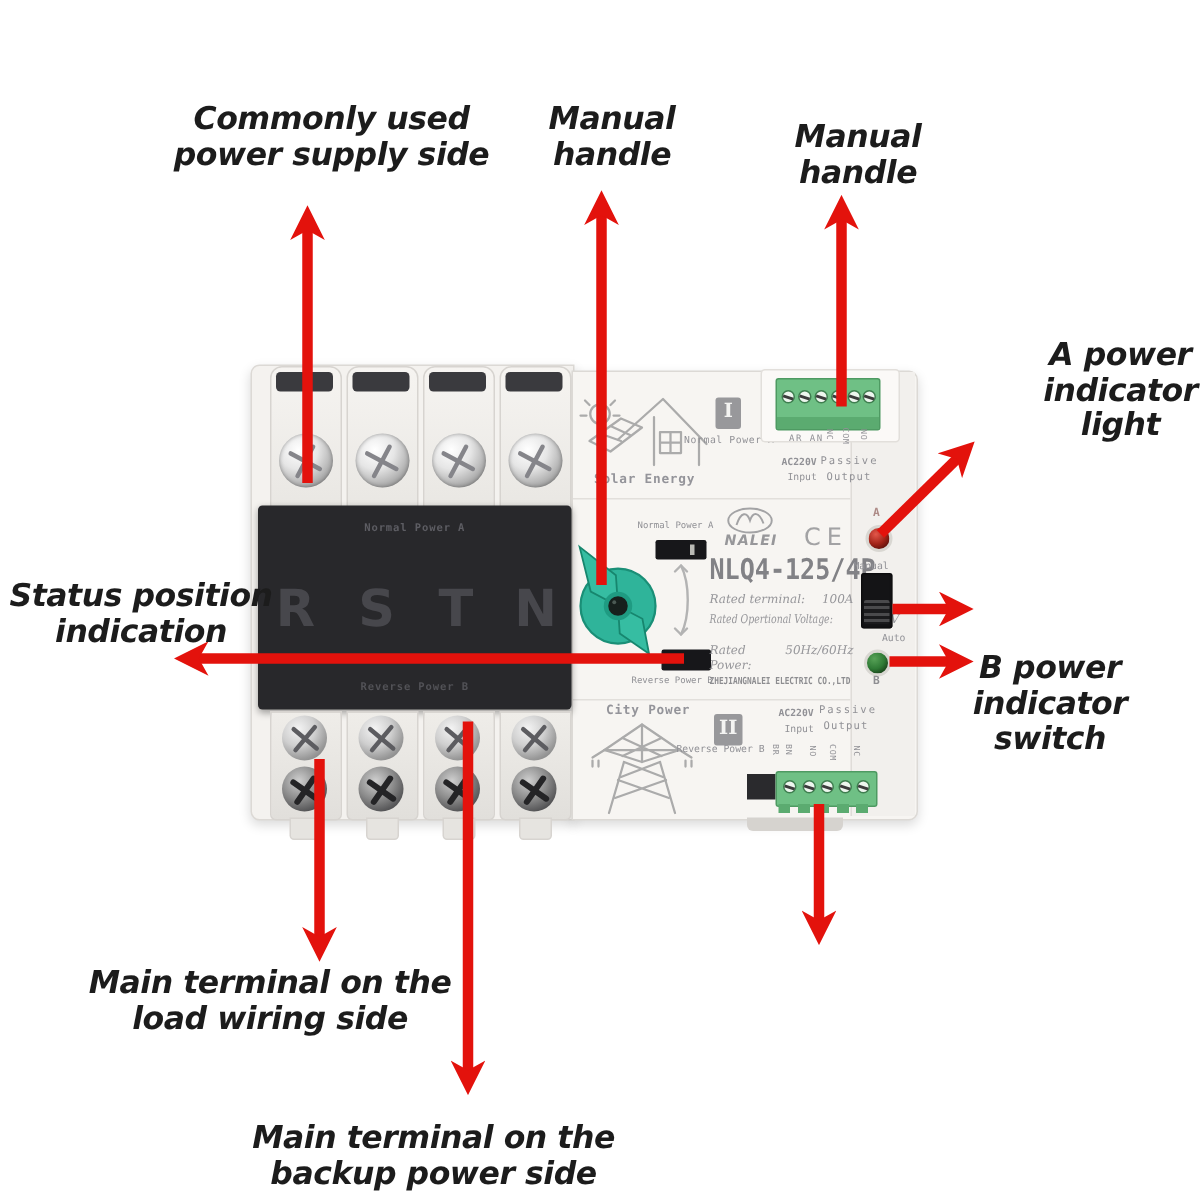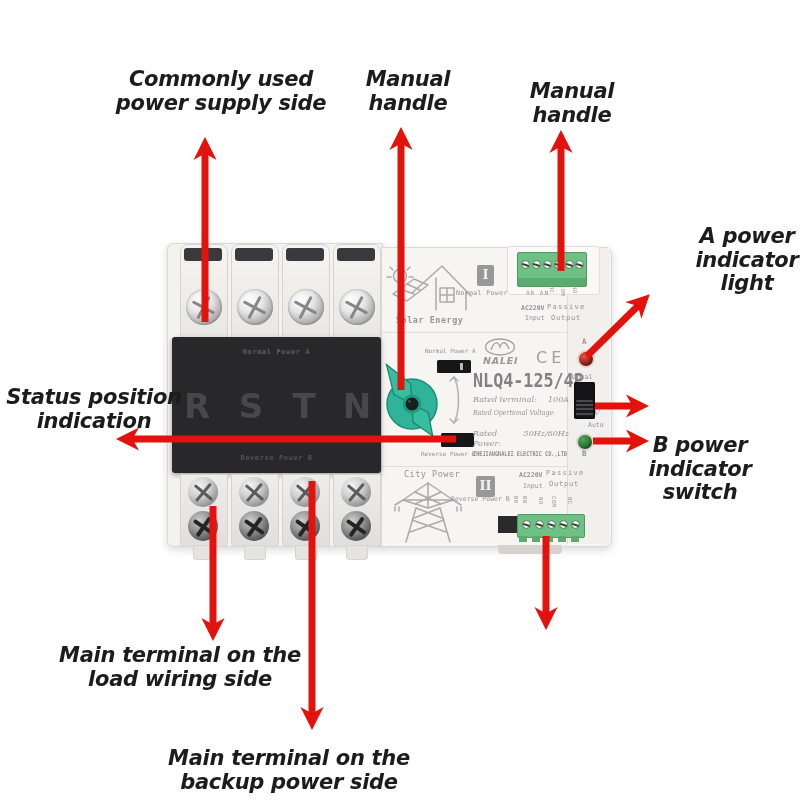--- a/index.html
+++ b/index.html
@@ -196,21 +196,21 @@
     <span class="abs" style="left:582px;top:337px;font:700 7.5px 'DejaVu Sans Mono',monospace;color:#ad8a86;">A</span>
     <div class="led led-a" style="left:577px;top:350px;"></div>
     <span class="abs tiny" style="left:569px;top:373px;font-size:6.5px;">Manual</span>
     <div class="abs" style="left:574px;top:382px;width:21px;height:37px;background:#141416;border-radius:2px;box-shadow:inset 0 0 2px #000;">
       <div style="position:absolute;left:2px;top:18px;width:17px;height:16px;border-radius:1.5px;background:repeating-linear-gradient(#4a4a4c 0 2px,#1b1b1d 2px 4.2px);"></div>
     </div>
     <span class="abs tiny" style="left:571px;top:421px;font-size:6.5px;margin-left:17px;">Auto</span>
     <div class="led led-b" style="left:576px;top:433px;"></div>
     <span class="abs" style="left:582px;top:449px;font:700 7.5px 'DejaVu Sans Mono',monospace;color:#8e8e92;">B</span>
 
-    <span class="abs mono" style="left:404px;top:469px;font-size:8.5px;font-weight:400;letter-spacing:.5px;">City Power</span>
+    <span class="abs mono" style="left:404px;top:469px;font-size:8.5px;font-weight:700;letter-spacing:.5px;">City Power</span>
     <svg class="abs" style="left:391px;top:480px;" width="74" height="64" viewBox="0 0 74 64">
       <g class="gfx" stroke-width="1.3">
         <path d="M37,3 L12,20 L37,28 L62,20 Z"></path>
         <path d="M12,20 L62,20 M37,3 L37,28 M24,12 L50,24 M50,12 L24,24"></path>
         <path d="M12,20 L4,25 M62,20 L70,25"></path>
         <path d="M25,28 L15,62 M49,28 L59,62"></path>
         <path d="M25,28 L51,38 M49,28 L23,38 M21,40 L55,52 M53,40 L19,52"></path>
         <path d="M4,27 L4,31 M8,27 L8,31 M66,27 L66,31 M70,27 L70,31"></path>
       </g>
     </svg>

